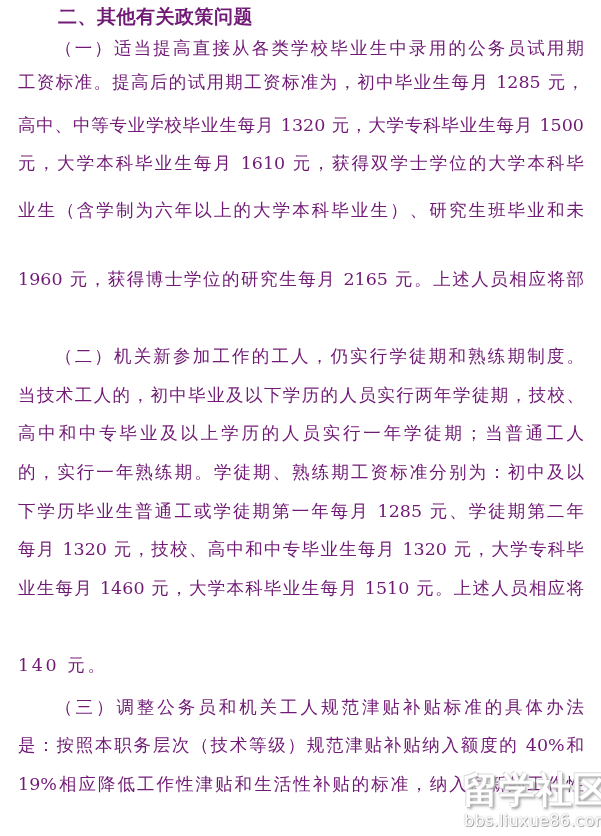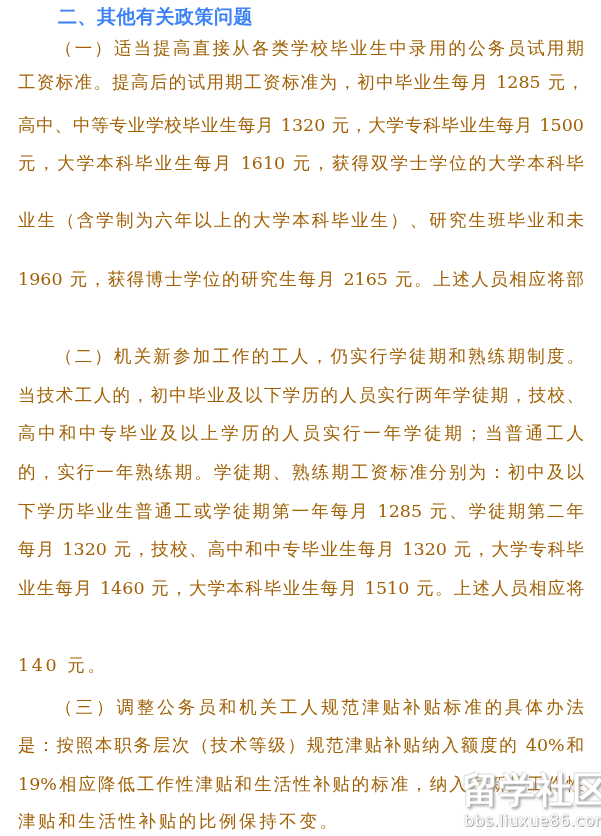--- a/index.html
+++ b/index.html
@@ -24,33 +24,33 @@
     }
     .heading {
       position: absolute;
       left: 58px;
       top: 2px;
       height: 28px;
       line-height: 28px;
       font-family: "DejaVu Sans", "Liberation Sans", sans-serif;
       font-weight: bold;
       font-size: 19px;
-      color: #3b82f6;
+      color: #701a75;
       white-space: nowrap;
       letter-spacing: 0.5px;
     }
     .line {
       position: absolute;
       left: 18px;
       width: 566px;
       height: 30px;
       line-height: 30px;
       font-size: 17.5px;
       white-space: nowrap;
-      color: #a16207;
+      color: #701a75;
       text-align: justify;
       text-align-last: justify;
     }
     .line.indent {
       left: 55px;
       width: 529px;
     }
     .line.last {
       text-align-last: left;
       letter-spacing: 2.6px;
@@ -92,34 +92,33 @@
 </head>
 <body>
 
 <div class="page">
   <div class="heading">二、其他有关政策问题</div>
 
   <div class="line indent" style="top:33px">（一）适当提高直接从各类学校毕业生中录用的公务员试用期</div>
   <div class="line" style="top:67px">工资标准。提高后的试用期工资标准为，初中毕业生每月 1285 元，</div>
   <div class="line" style="top:110px">高中、中等专业学校毕业生每月 1320 元，大学专科毕业生每月 1500</div>
   <div class="line" style="top:148px">元，大学本科毕业生每月 1610 元，获得双学士学位的大学本科毕</div>
-  <div class="line" style="top:205px">业生（含学制为六年以上的大学本科毕业生）、研究生班毕业和未</div>
+  <div class="line" style="top:195px">业生（含学制为六年以上的大学本科毕业生）、研究生班毕业和未</div>
   <div class="line" style="top:264px">1960 元，获得博士学位的研究生每月 2165 元。上述人员相应将部</div>
 
   <div class="line indent" style="top:341px">（二）机关新参加工作的工人，仍实行学徒期和熟练期制度。</div>
   <div class="line" style="top:418px">高中和中专毕业及以上学历的人员实行一年学徒期；当普通工人</div>
   <div class="line" style="top:380px">当技术工人的，初中毕业及以下学历的人员实行两年学徒期，技校、</div>
   <div class="line" style="top:457px">的，实行一年熟练期。学徒期、熟练期工资标准分别为：初中及以</div>
   <div class="line" style="top:496px">下学历毕业生普通工或学徒期第一年每月 1285 元、学徒期第二年</div>
   <div class="line" style="top:534px">每月 1320 元，技校、高中和中专毕业生每月 1320 元，大学专科毕</div>
   <div class="line" style="top:573px">业生每月 1460 元，大学本科毕业生每月 1510 元。上述人员相应将</div>
   <div class="line last" style="top:650px">140 元。</div>
 
   <div class="line indent" style="top:692px">（三）调整公务员和机关工人规范津贴补贴标准的具体办法</div>
   <div class="line" style="top:730px">是：按照本职务层次（技术等级）规范津贴补贴纳入额度的 40%和</div>
   <div class="line" style="top:769px">19%相应降低工作性津贴和生活性补贴的标准，纳入后新的工作性</div>
-  <div class="line last" style="top:806px">津贴和生活性补贴的比例保持不变。</div>
 
   <div class="watermark">
     <div class="wm-big">留学社区</div>
     <div class="wm-url">bbs.liuxue86.com</div>
   </div>
 </div>
 
 </body></html>

